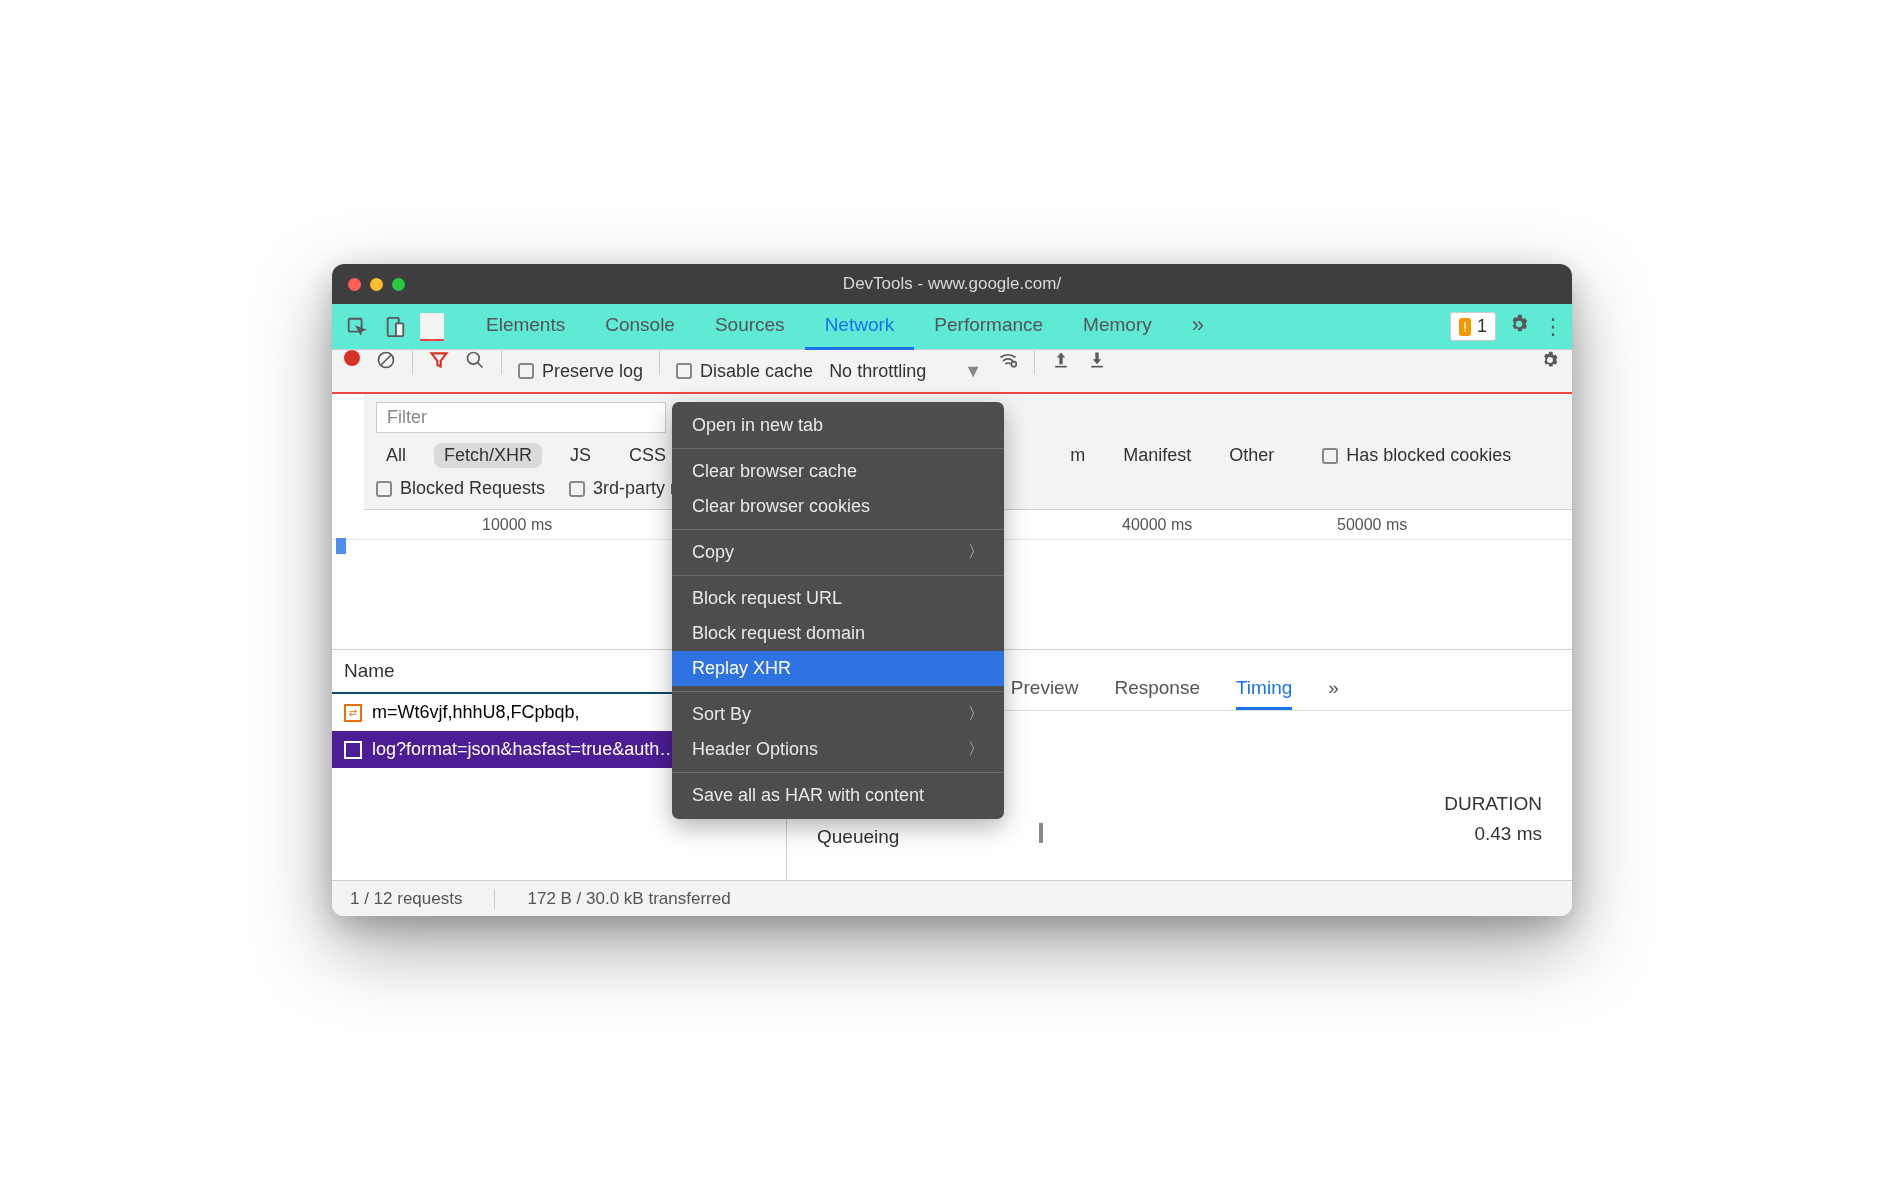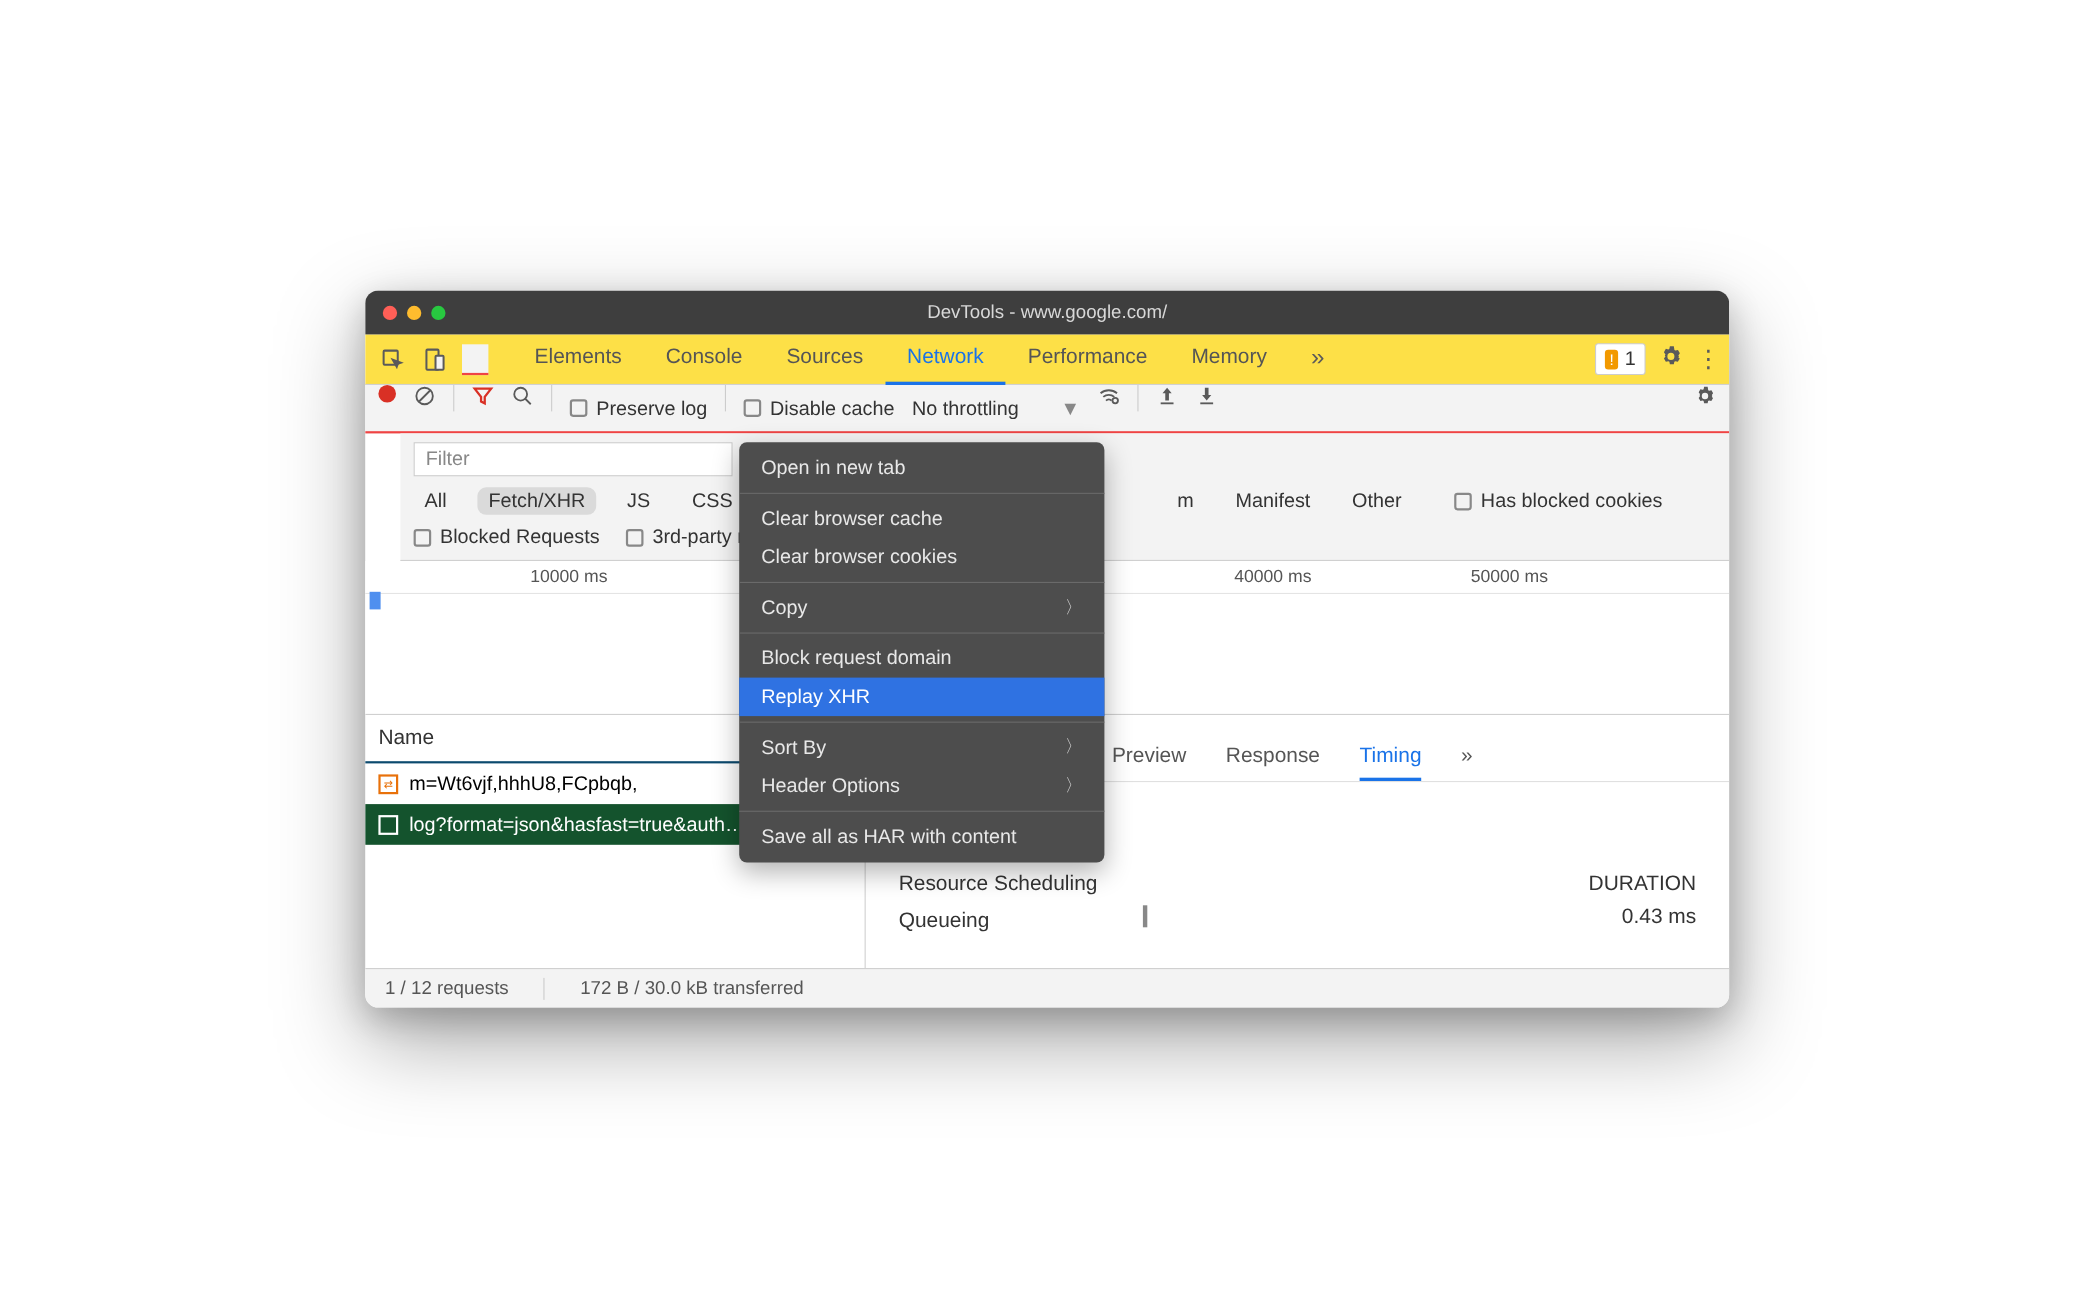--- a/index.html
+++ b/index.html
@@ -6,21 +6,21 @@
 body { background: #fff; display: flex; align-items: center; justify-content: center; min-height: 1180px; }
 .window { width: 1240px; border-radius: 12px; overflow: hidden; box-shadow: 0 30px 80px rgba(0,0,0,0.35), 0 10px 30px rgba(0,0,0,0.2); background: #fff; position: relative; }
 .titlebar { background: #3e3e3e; height: 40px; display: flex; align-items: center; padding: 0 16px; position: relative; }
 .traffic-lights { display: flex; gap: 9px; }
 .tl { width: 13px; height: 13px; border-radius: 50%; }
 .tl-close { background: #ff5f57; }
 .tl-min { background: #febc2e; }
 .tl-max { background: #28c840; }
 .titletext { position: absolute; left: 0; right: 0; text-align: center; color: #d8d8d8; font-size: 17px; font-weight: 500; }
 
-.tabbar { display: flex; align-items: center; height: 46px; border-bottom: 1px solid #d0d0d0; background: #fde047; padding: 0 8px; gap: 4px; }
+.tabbar { display: flex; align-items: center; height: 46px; border-bottom: 1px solid #d0d0d0; background: #5eead4; padding: 0 8px; gap: 4px; }
 .tb-icon { width: 34px; height: 34px; display: flex; align-items: center; justify-content: center; color: #5a5a5a; }
 .tb-icon svg { width: 22px; height: 22px; }
 .tabs { display: flex; gap: 0; margin-left: 14px; }
 .tab { padding: 0 20px; height: 46px; display: flex; align-items: center; font-size: 19px; color: #555; cursor: pointer; border-bottom: 3px solid transparent; }
 .tab.active { color: #1a73e8; border-bottom-color: #1a73e8; }
 .tabbar-right { margin-left: auto; display: flex; align-items: center; gap: 12px; }
 .issues-badge { background: #f29900; color: #fff; font-size: 14px; padding: 1px 4px; border-radius: 3px; display: flex; align-items: center; gap: 4px; }
 .issues-wrap { display: flex; align-items: center; gap: 6px; border: 1px solid #ccc; border-radius: 3px; padding: 3px 8px; background: #fff; }
 .issues-count { color: #333; font-size: 18px; }
 .gear, .kebab, .more-chevron { color: #5a5a5a; font-size: 22px; }
@@ -42,21 +42,21 @@
 
 .timeline { height: 140px; border-bottom: 1px solid #d0d0d0; position: relative; background: #fff; }
 .time-ruler { display: flex; height: 30px; border-bottom: 1px solid #e4e4e4; position: relative; }
 .time-tick { position: absolute; top: 6px; font-size: 16px; color: #555; }
 .tl-marker { position: absolute; left: 4px; top: 28px; width: 10px; height: 16px; background: #4f8fef; }
 
 .mainarea { display: flex; height: 230px; }
 .namecol { width: 455px; border-right: 1px solid #d0d0d0; display: flex; flex-direction: column; }
 .namecol-header { padding: 10px 12px; font-size: 19px; color: #333; border-bottom: 2px solid #0c4a6e; }
 .req-row { display: flex; align-items: center; gap: 10px; padding: 8px 12px; font-size: 18px; }
-.req-row.sel { background: #14532d; color: #fff; }
+.req-row.sel { background: #4c1d95; color: #fff; }
 .file-icon { width: 18px; height: 18px; display: inline-flex; align-items: center; justify-content: center; }
 .file-icon.orange { border: 2px solid #e8710a; color: #e8710a; font-size: 10px; }
 .file-icon.white { border: 2px solid #fff; }
 .req-text { white-space: nowrap; overflow: hidden; text-overflow: ellipsis; flex: 1; }
 
 .detail { flex: 1; padding: 0; }
 .detail-tabs { display: flex; gap: 36px; padding: 10px 24px 0; font-size: 19px; color: #555; border-bottom: 1px solid #e0e0e0; }
 .dt { padding-bottom: 8px; border-bottom: 3px solid transparent; cursor: pointer; margin-top: 17px; }
 .dt.active { color: #1a73e8; border-bottom-color: #1a73e8; }
 .detail-body { padding: 14px 30px; font-size: 19px; color: #333; }
@@ -282,20 +282,23 @@
     <div class="cm-item">
         <span>Clear browser cookies</span>
       </div>
     <div class="cm-sep"></div>
     <div class="cm-item">
         <span>Copy</span>
         <span class="cm-arrow">〉</span>
       </div>
     <div class="cm-sep"></div>
     <div class="cm-item">
+        <span>Block request URL</span>
+      </div>
+    <div class="cm-item">
         <span>Block request domain</span>
       </div>
     <div class="cm-item hl">
         <span>Replay XHR</span>
       </div>
     <div class="cm-sep"></div>
     <div class="cm-item">
         <span>Sort By</span>
         <span class="cm-arrow">〉</span>
       </div>

